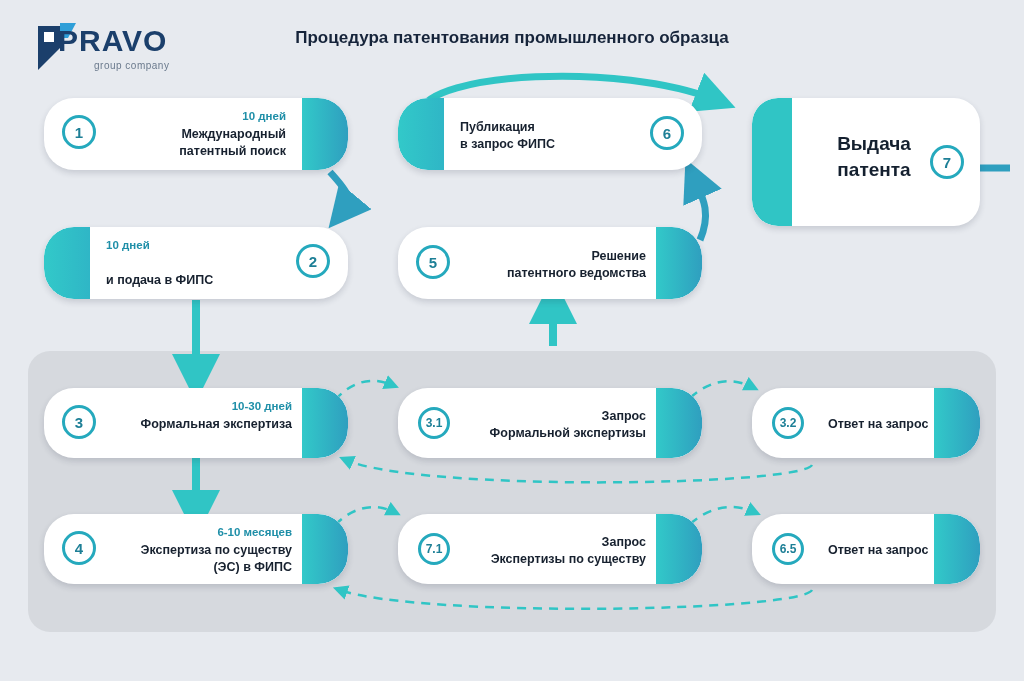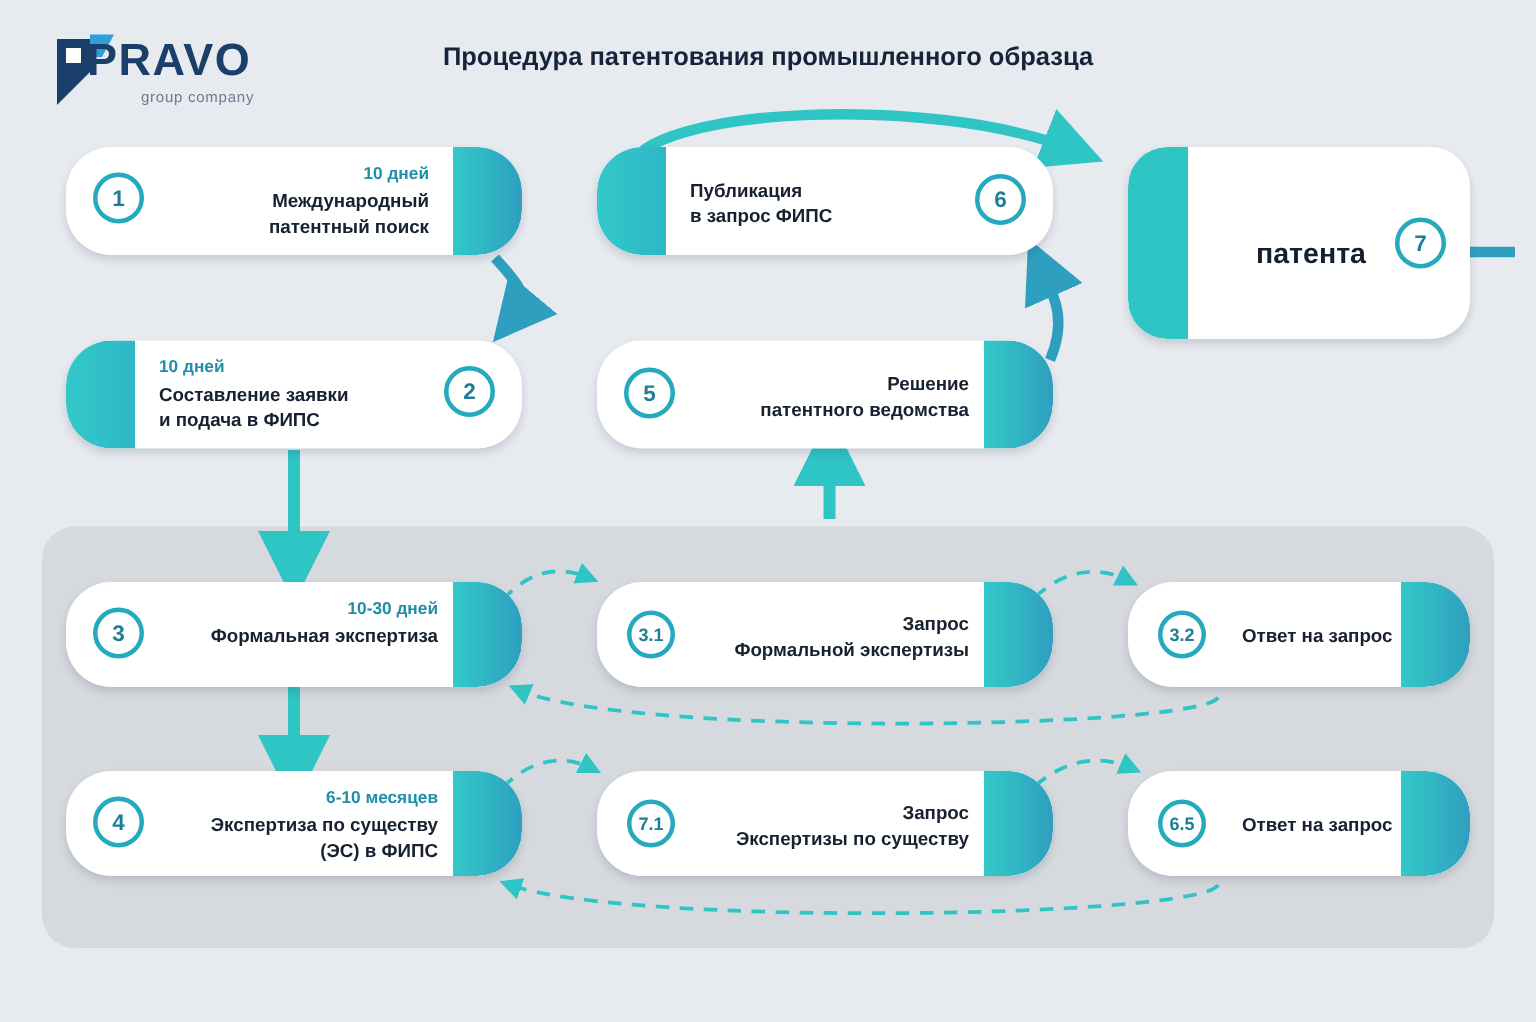--- a/index.html
+++ b/index.html
@@ -186,21 +186,20 @@
     <div class="cap right grad"></div>
     <div class="days t-right" style="right:62px; top:11px; width:180px;">10 дней</div>
     <div class="txt t-right" style="right:62px; top:28px; width:210px;">Международный</div>
     <div class="txt t-right" style="right:62px; top:45px; width:210px;">патентный поиск</div>
     <div class="badge sz-big" style="left:18px; top:17px;">1</div>
   </div>
 
   <div class="card" style="left:44px; top:227px; width:304px; height:72px;">
     <div class="cap left grad"></div>
     <div class="days t-left" style="left:62px; top:11px; width:200px;">10 дней</div>
-    <div class="txt t-left" style="left:62px; top:28px; width:210px;">Составление заявки</div>
     <div class="txt t-left" style="left:62px; top:45px; width:210px;">и подача в ФИПС</div>
     <div class="badge sz-big" style="right:18px; top:17px;">2</div>
   </div>
 
   <div class="card" style="left:44px; top:388px; width:304px; height:70px;">
     <div class="cap right grad"></div>
     <div class="days t-right" style="right:56px; top:11px; width:200px;">10-30 дней</div>
     <div class="txt t-right" style="right:56px; top:28px; width:220px;">Формальная экспертиза</div>
     <div class="badge sz-big" style="left:18px; top:17px;">3</div>
   </div>
@@ -248,17 +247,18 @@
 
   <div class="card" style="left:398px; top:98px; width:304px; height:72px;">
     <div class="cap left grad"></div>
     <div class="txt t-left" style="left:62px; top:21px; width:220px;">Публикация</div>
     <div class="txt t-left" style="left:62px; top:38px; width:220px;">в запрос ФИПС</div>
     <div class="badge sz-big" style="right:18px; top:18px;">6</div>
   </div>
 
   <div class="card" style="left:752px; top:98px; width:228px; height:128px; border-radius:26px;">
     <div class="cap left" style="width:40px; border-radius:26px 0 0 26px;"></div>
+    <div class="big-label" style="left:52px; top:34px; width:140px;">Выдача</div>
     <div class="big-label" style="left:52px; top:60px; width:140px;">патента</div>
     <div class="badge sz-big" style="right:16px; top:47px;">7</div>
   </div>
 
 </div>
 
 </body></html>

